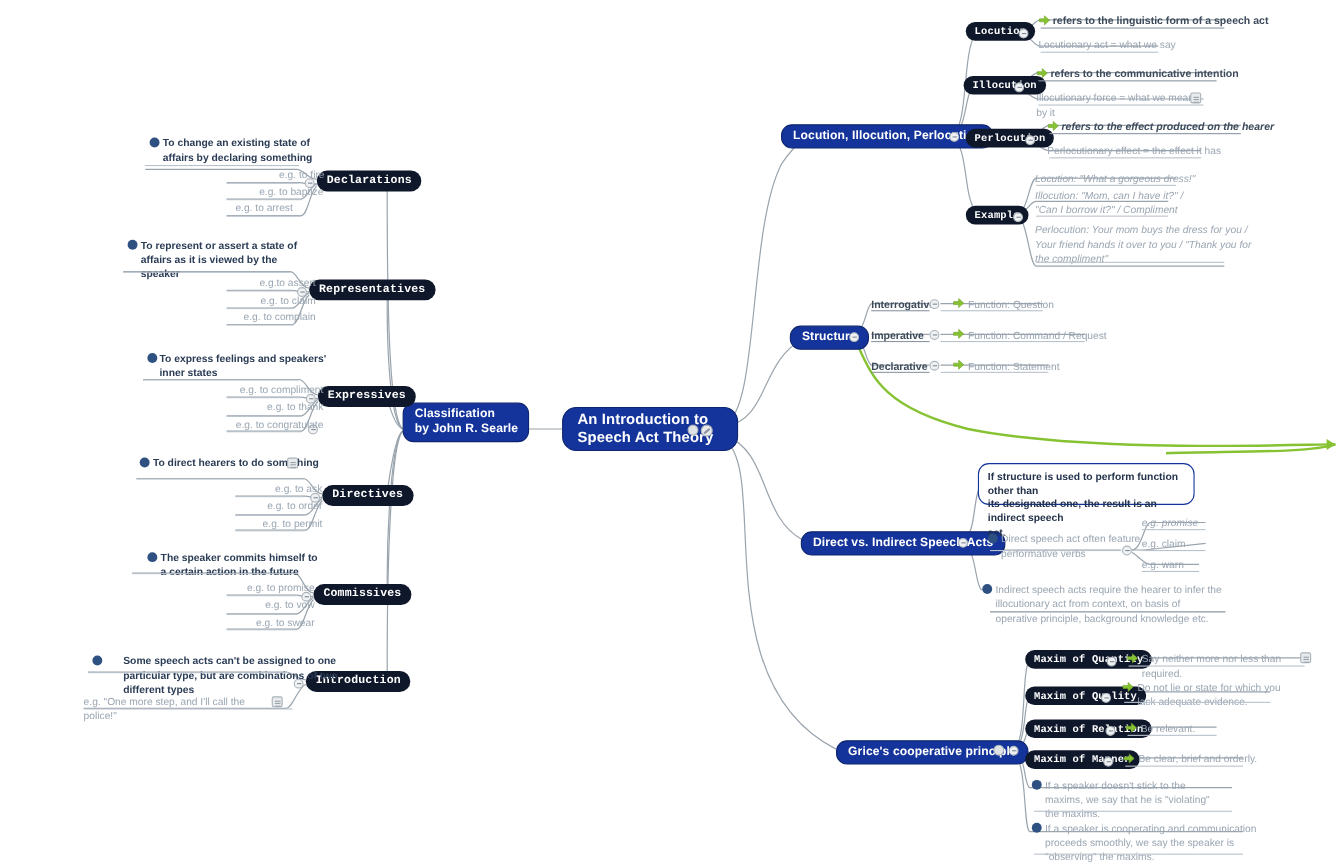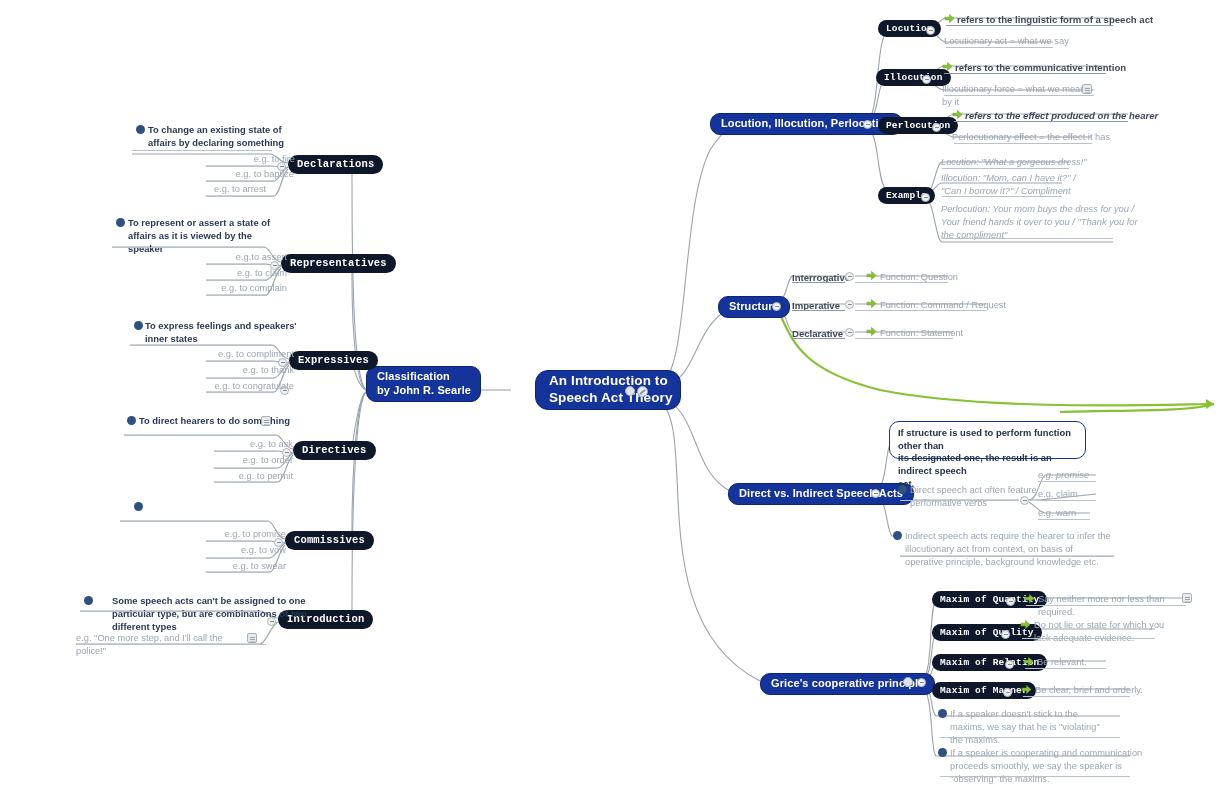--- a/index.html
+++ b/index.html
@@ -291,21 +291,21 @@
 
     <g fill="none" stroke="#86c232" stroke-width="2.2">
       <path d="M778,310 C792,340 800,370 880,390 C990,412 1180,404 1214,404" stroke-width="2.2"></path>
     </g>
     <path d="M1214,404 L1206,399 L1206,409 Z" fill="#86c232" stroke="none"></path>
     <g fill="none" stroke="#86c232" stroke-width="2.2">
       <path d="M1214,404 C1190,412 1120,410 1060,412"></path>
     </g>
   </svg>
 
-  <div class="pill navy big" style="left:511px; top:370px; width:146px; height:40px;margin-left:24px;">
+  <div class="pill navy big" style="left:511px; top:370px; width:160px; height:40px;">
     <span>An Introduction to
 Speech Act Theory</span>
   </div>
   <div class="circ-ico" style="left:625px; top:386px;"></div>
   <div class="clip-ico" style="left:637px; top:386px;"></div>
 
   <div class="pill navy" style="left:366px; top:366px; width:115px; height:36px;">
     <span>Classification
 by John R. Searle</span>
   </div>
@@ -370,20 +370,22 @@
   <div class="leaf" style="left:208px; top:454px; width:85px; text-align:right;">e.g. to order</div>
   <div class="uline" style="left:214px; top:468px; width:63px;"></div>
   <div class="leaf" style="left:206px; top:470px; width:87px; text-align:right;">e.g. to permit</div>
   <div class="uline" style="left:214px; top:482px; width:63px;"></div>
 
   <div class="pill lblue" style="left:285px; top:531px;">
     <span>Commissives</span>
   </div>
   <div class="handle" style="left:274px; top:538px;"></div>
   <div class="bullet" style="left:134px; top:502px;"></div>
+  <div class="leaf bolddark" style="left:146px; top:501px; width:180px;">The speaker commits himself to
+a certain action in the future</div>
   <div class="uline" style="left:120px; top:521px; width:150px;"></div>
   <div class="leaf" style="left:198px; top:528px; width:88px; text-align:right;">e.g. to promise</div>
   <div class="uline" style="left:206px; top:541px; width:64px;"></div>
   <div class="leaf" style="left:204px; top:544px; width:82px; text-align:right;">e.g. to vow</div>
   <div class="uline" style="left:206px; top:558px; width:64px;"></div>
   <div class="leaf" style="left:202px; top:560px; width:84px; text-align:right;">e.g. to swear</div>
   <div class="uline" style="left:206px; top:572px; width:64px;"></div>
 
   <div class="pill lblue" style="left:278px; top:610px;">
     <span>Introduction</span>

